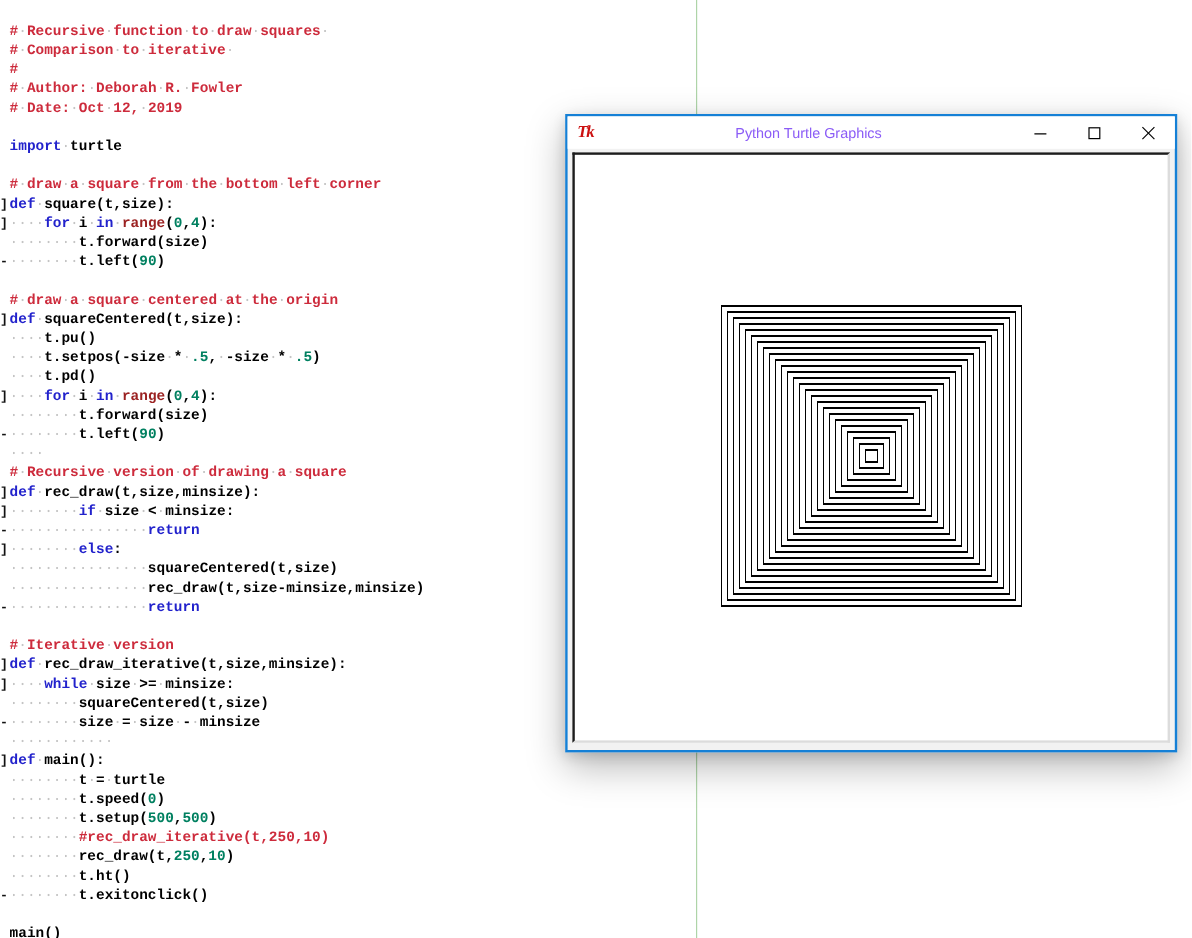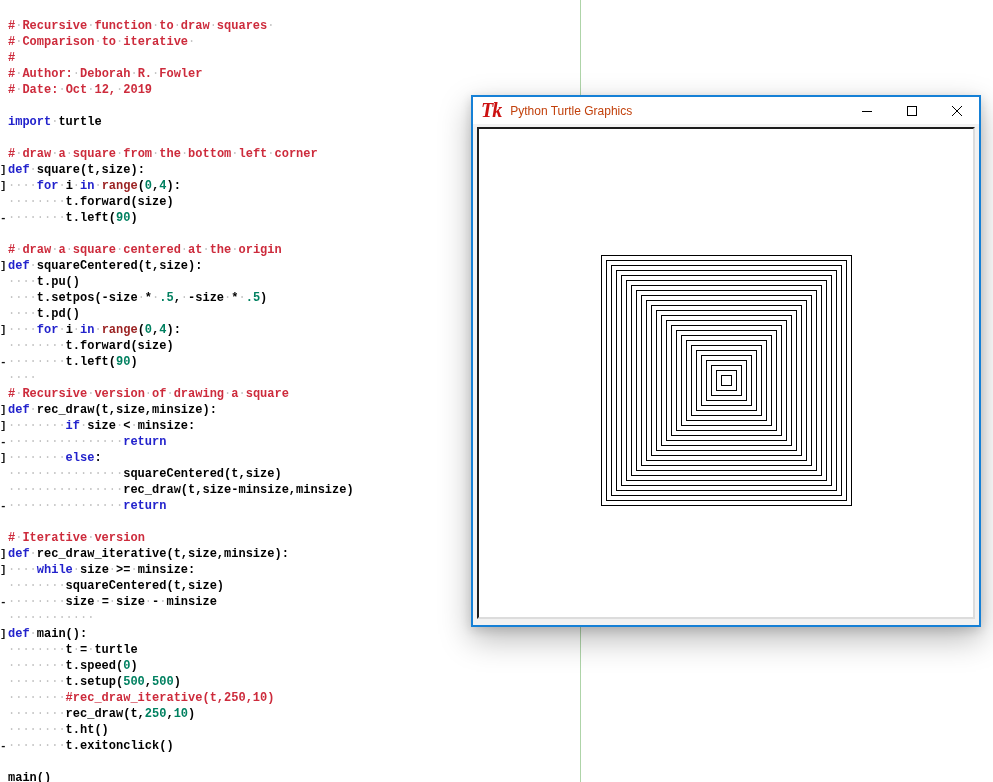--- a/index.html
+++ b/index.html
@@ -18,23 +18,23 @@
   .code .c{color:var(--cm);}
   .code .b{color:var(--bi);}
   .code .n{color:var(--num);}
   .code .ws{color:var(--dot);font-weight:normal;}
   
   .twin{position:absolute;left:471px;top:95px;width:510px;height:532px;z-index:10;
         background:#f2f2f2;border:2px solid var(--winborder);box-sizing:border-box;
         box-shadow:0 12px 30px rgba(0,0,0,.28),0 3px 10px rgba(0,0,0,.14);}
   .titlebar{height:27px;background:#ffffff;display:flex;align-items:center;}
   .tkicon{font-family:"Liberation Serif",serif;font-style:italic;font-weight:bold;
-          color:#cc1111;font-size:20px;margin-left:8px;letter-spacing:-1px;}
-  .title{font-size:12px;color:#c2410c;margin-left:9px;flex:1 1 auto;
-         white-space:nowrap;overflow:hidden;}
+          color:#cc1111;font-size:14px;margin-left:8px;letter-spacing:-1px;}
+  .title{font-size:12px;color:#8b5cf6;margin-left:9px;flex:1 1 auto;
+         white-space:nowrap;overflow:hidden;text-align:center;}
   .controls{display:flex;height:100%;}
   .ctrl{width:45px;height:100%;display:flex;align-items:center;justify-content:center;}
   .ctrl svg{display:block;}
   .canvas-wrap{padding:3px 4px 6px 4px;}
   .canvas{width:494px;height:488px;background:#ffffff;box-sizing:content-box;
           border:2px solid;border-color:#1c1c1c #dcdcdc #dcdcdc #1c1c1c;}
   .canvas svg{display:block;}
 </style>
 </head>
 <body>

